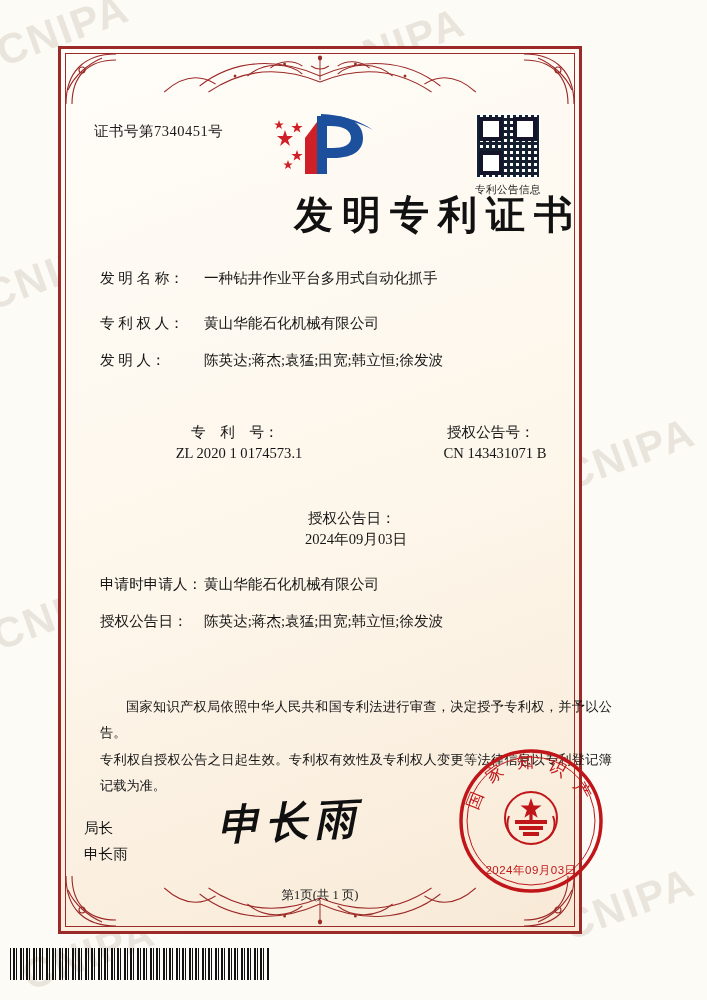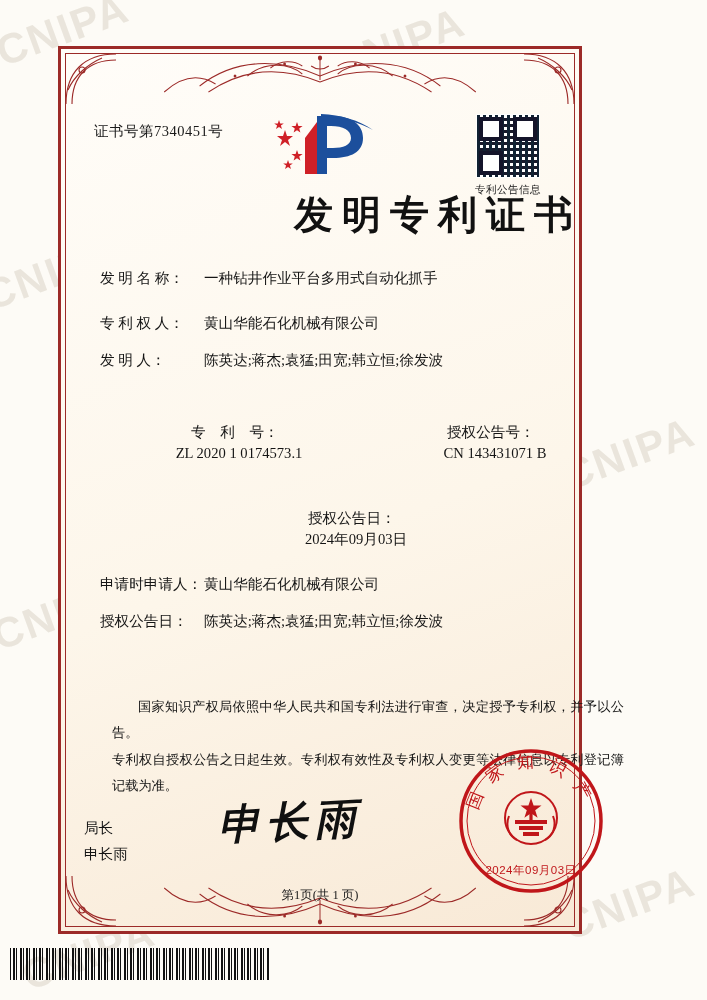--- a/index.html
+++ b/index.html
@@ -206,21 +206,20 @@
   
   .statement {
     position: absolute;
     left: 42px;
     top: 648px;
     width: 512px;
     font-size: 13.2px;
     line-height: 2.0;
     color: #141414;
     text-align: justify;
-    margin-left: 12px;
   }
   .statement p { margin: 0; }
   .statement .indent { text-indent: 26px; }
 
   
   .sig-label {
     position: absolute;
     left: 26px;
     top: 770px;
     font-size: 14.6px;

